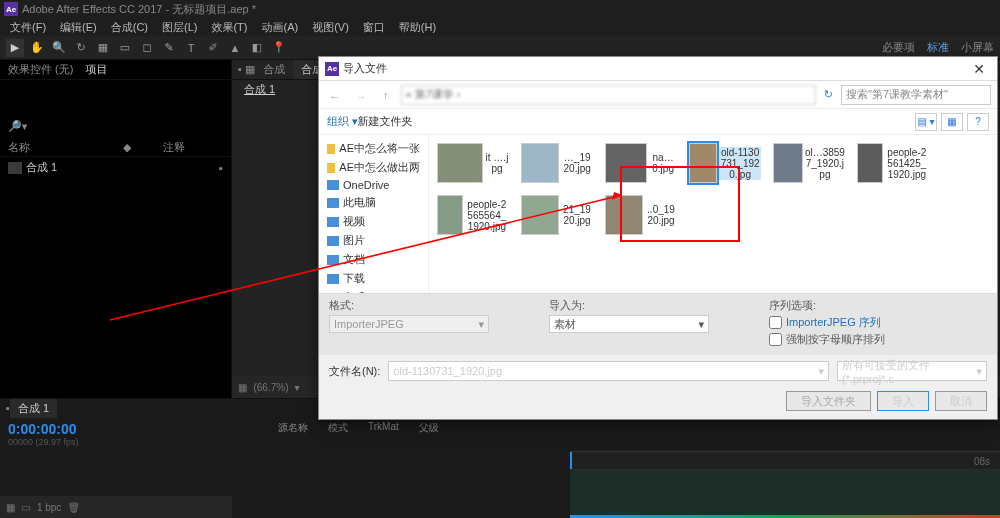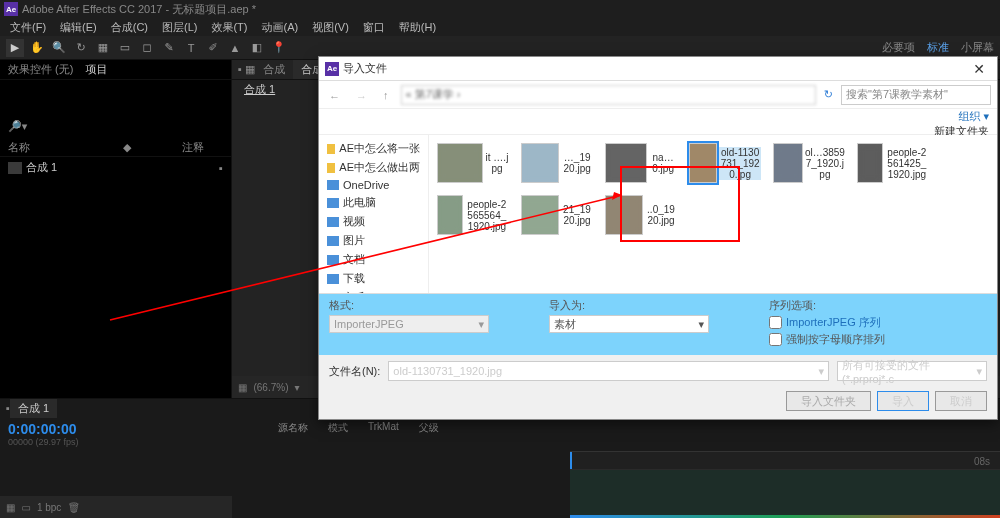--- a/index.html
+++ b/index.html
@@ -24,21 +24,21 @@
   .panel-tabs { height: 20px; display: flex; align-items: center; padding: 0 8px; gap: 12px; border-bottom: 1px solid #111; }
   .panel-tab { color: #888; font-size: 11px; }
   .panel-tab.active { color: #ccc; }
   
   .search-row { display: flex; gap: 6px; padding: 6px 8px; margin-top: 34px; align-items: center; }
   .search-ic { color: #888; }
   
   .col-headers { display: flex; height: 18px; align-items: center; padding: 0 8px; border-bottom: 1px solid #111; }
   .col-name { flex: 1; color: #888; }
   .col-type { width: 40px; color: #888; }
-  .comment-col { width: 60px; color: #888; text-align: center; }
+  .comment-col { width: 60px; color: #888; }
   
   .proj-item { display: flex; align-items: center; padding: 3px 8px; }
   .comp-ic { width: 14px; height: 12px; background: #3a3a3a; margin-right: 4px; }
   .proj-name { color: #ccc; flex: 1; }
   
   .center-area { flex: 1; background: #232323; position: relative; }
   .comp-tabs { height: 20px; display: flex; align-items: center; gap: 8px; padding: 0 6px; border-bottom: 1px solid #111; }
   .comp-tab-label { color: #888; }
   .comp-tab { color: #ccc; background: #2a2a2a; padding: 2px 8px; }
   .sub-tab-row { padding: 2px 6px; }
@@ -67,21 +67,21 @@
   .dlg-title-ic { width: 14px; height: 14px; background: #5830a6; color: #fff; font-size: 8px; font-weight: bold; display: flex; align-items: center; justify-content: center; margin-right: 4px; }
   .dlg-title-text { color: #333; flex: 1; font-size: 11px; }
   .dlg-close { width: 24px; text-align: center; color: #333; font-size: 14px; }
   
   .dlg-nav { height: 28px; display: flex; align-items: center; padding: 0 6px; gap: 8px; background: #fff; border-bottom: 1px solid #eee; }
   .nav-arrow { color: #999; padding: 0 4px; }
   .nav-path { flex: 1; height: 20px; border: 1px solid #ccc; background: #fff; display: flex; align-items: center; padding: 0 4px; color: #666; filter: blur(1.5px); }
   .nav-refresh { color: #2d7cd6; }
   .nav-search { width: 150px; height: 20px; border: 1px solid #ccc; padding: 0 4px; display: flex; align-items: center; color: #888; }
   
-  .dlg-toolbar { height: 26px; display: flex; align-items: flex-end; padding: 0 8px; border-bottom: 1px solid #eee; flex-direction: column; }
+  .dlg-toolbar { height: 26px; display: flex; align-items: center; padding: 0 8px; border-bottom: 1px solid #eee; }
   .dlg-org { color: #1e6fbb; }
   .dlg-newfolder { color: #333; }
   .dlg-toolbar-right { margin-left: auto; display: flex; gap: 4px; align-items: center; }
   .view-btn { width: 22px; height: 18px; border: 1px solid #ccc; display: flex; align-items: center; justify-content: center; color: #2d7cd6; font-size: 10px; }
   
   .dlg-body { flex: 1; display: flex; overflow: hidden; }
   .dlg-sidebar { width: 110px; background: #fff; border-right: 1px solid #eee; padding: 4px 0; overflow: hidden; }
   .sb-item { padding: 2px 8px; color: #333; font-size: 11px; display: flex; align-items: center; gap: 4px; white-space: nowrap; }
   .sb-ic { width: 12px; height: 10px; background: #f0c040; }
   .sb-ic.blue { background: #4a90d9; }
@@ -89,21 +89,21 @@
   .file-grid { flex: 1; padding: 8px; display: flex; flex-wrap: wrap; gap: 12px; align-content: flex-start; background: #fff; }
   .file-item { width: 72px; display: flex; align-items: center; gap: 2px; }
   .thumb { width: 64px; height: 40px; background: #888; border: 1px solid #ccc; position: relative; overflow: hidden; }
   .thumb.blur::after { content: ""; position: absolute; inset: 0; backdrop-filter: blur(3px); background: rgba(200,200,200,0.3); }
   .fname { font-size: 10px; color: #333; text-align: center; line-height: 1.1; word-break: break-all; }
   .file-item.selected .thumb { outline: 2px solid #2d8ceb; }
   .file-item.selected .fname { background: #cde6f7; }
   
   .highlight-box { position: absolute; left: 620px; top: 166px; width: 120px; height: 76px; border: 2px solid #ff0000; pointer-events: none; z-index: 20; }
   
-  .dlg-opts { border-top: 1px solid #ddd; padding: 4px 10px; background: #7dd3fc; }
+  .dlg-opts { border-top: 1px solid #ddd; padding: 4px 10px; background: #e5e5e5; }
   .opts-row { display: flex; gap: 60px; margin-bottom: 4px; }
   .opt-group { display: flex; flex-direction: column; gap: 2px; font-size: 11px; color: #555; }
   .opt-select { width: 160px; height: 18px; border: 1px solid #ccc; background: #fff; font-size: 11px; padding: 0 4px; display: flex; align-items: center; justify-content: space-between; }
   .opt-select.disabled { background: #eee; color: #999; }
   .opt-check { display: flex; gap: 4px; align-items: center; }
   .opt-link { color: #1e6fbb; }
   
   .dlg-footer { display: flex; align-items: center; padding: 6px 10px; gap: 8px; background: #f0f0f0; }
   .footer-label { color: #333; font-size: 11px; }
   .fname-input { flex: 1; height: 20px; border: 1px solid #ccc; background: #fff; font-size: 11px; padding: 0 4px; display: flex; align-items: center; justify-content: space-between; }

